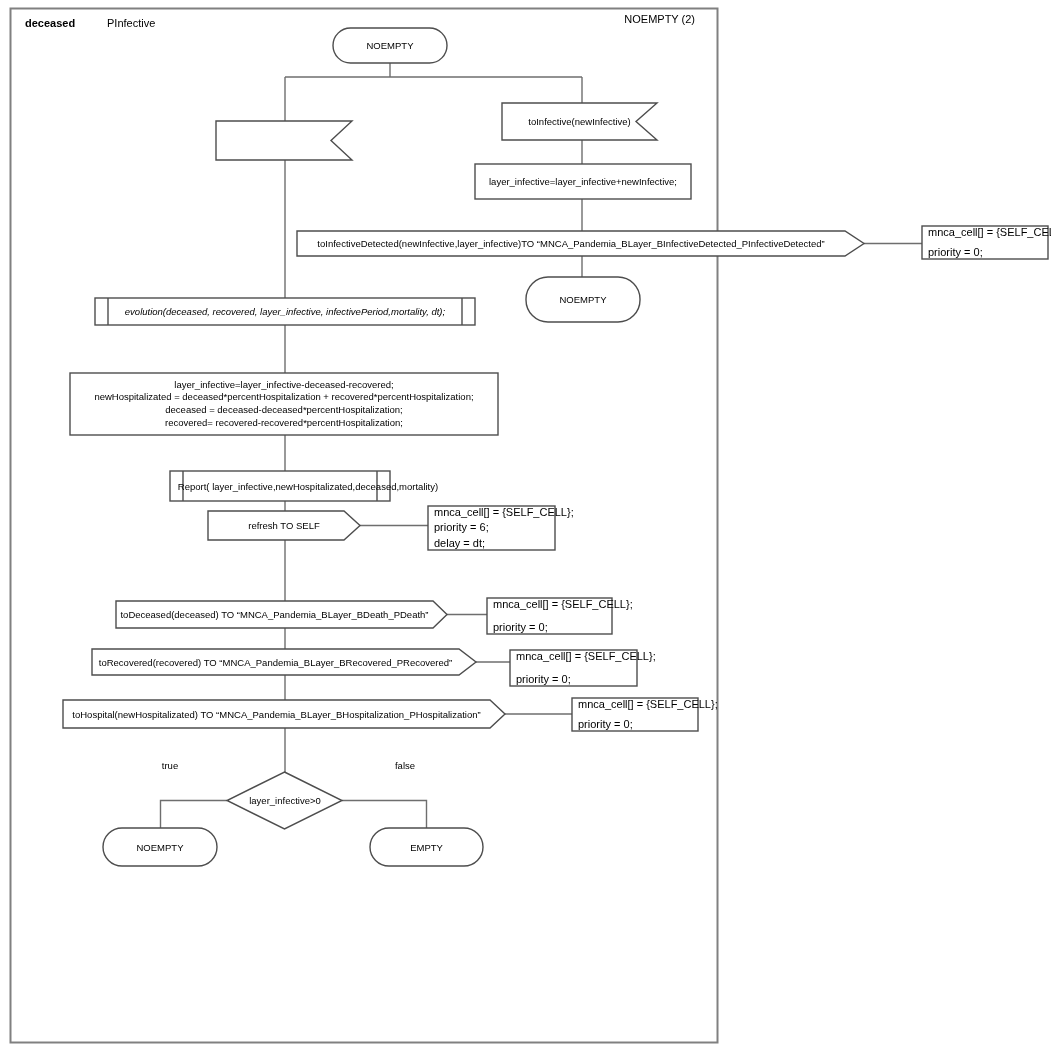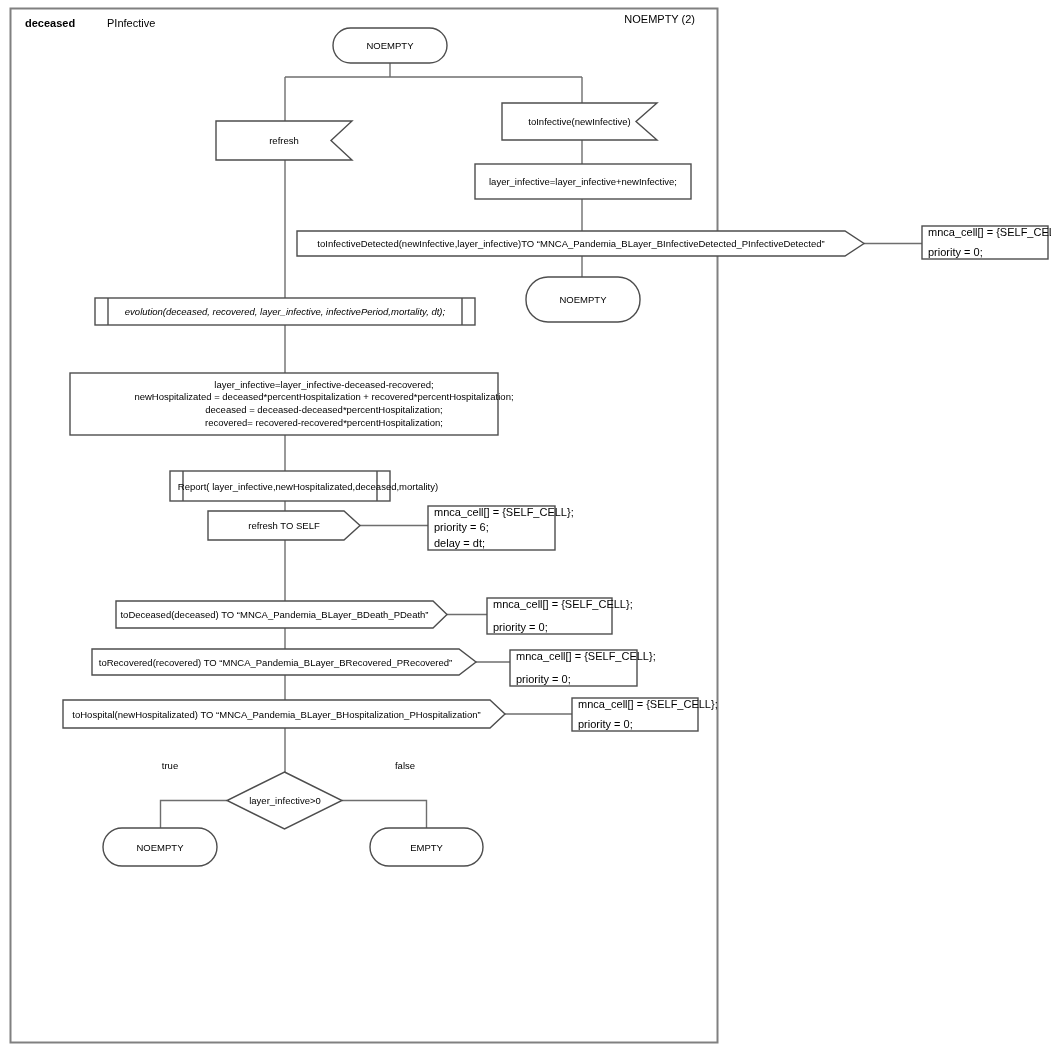--- a/index.html
+++ b/index.html
@@ -85,25 +85,24 @@
 
   <div class="hdr bold" style="left:25px;top:17px;">deceased</div>
   <div class="hdr" style="left:87px;top:17px;padding-left:20px;">PInfective</div>
   <div class="hdr" style="left:595px;top:13px;width:100px;justify-content:flex-end;display:flex;">NOEMPTY (2)</div>
 
   <div class="label" style="left:333px;top:28px;width:114px;height:35px;">NOEMPTY</div>
   <div class="label" style="left:526px;top:277px;width:114px;height:45px;">NOEMPTY</div>
   <div class="label" style="left:103px;top:828px;width:114px;height:38px;">NOEMPTY</div>
   <div class="label" style="left:370px;top:828px;width:113px;height:38px;">EMPTY</div>
 
-  <div class="label" style="left:216px;top:121px;width:136px;height:39px;">refresh</div>
   <div class="label" style="left:502px;top:103px;width:155px;height:37px;">toInfective(newInfective)</div>
 
   <div class="label" style="left:475px;top:164px;width:216px;height:35px;border-radius:12px;">layer_infective=layer_infective+newInfective;</div>
-  <div class="label stack" style="left:70px;top:373px;width:428px;height:62px;padding-left:40px;">
+  <div class="label stack" style="left:70px;top:373px;width:428px;height:62px;">
     <div>layer_infective=layer_infective-deceased-recovered;</div>
     <div>newHospitalizated = deceased*percentHospitalization + recovered*percentHospitalization;</div>
     <div>deceased = deceased-deceased*percentHospitalization;</div>
     <div>recovered= recovered-recovered*percentHospitalization;</div>
   </div>
 
   <div class="label" style="left:95px;top:298px;width:380px;height:27px;font-style:italic;">evolution(deceased, recovered, layer_infective, infectivePeriod,mortality, dt);</div>
   <div class="label" style="left:170px;top:471px;width:220px;height:30px;padding-left:28px;">Report( layer_infective,newHospitalizated,deceased,mortality)</div>
 
   <div class="label" style="left:297px;top:231px;width:548px;height:25px;">toInfectiveDetected(newInfective,layer_infective)TO “MNCA_Pandemia_BLayer_BInfectiveDetected_PInfectiveDetected”</div>

